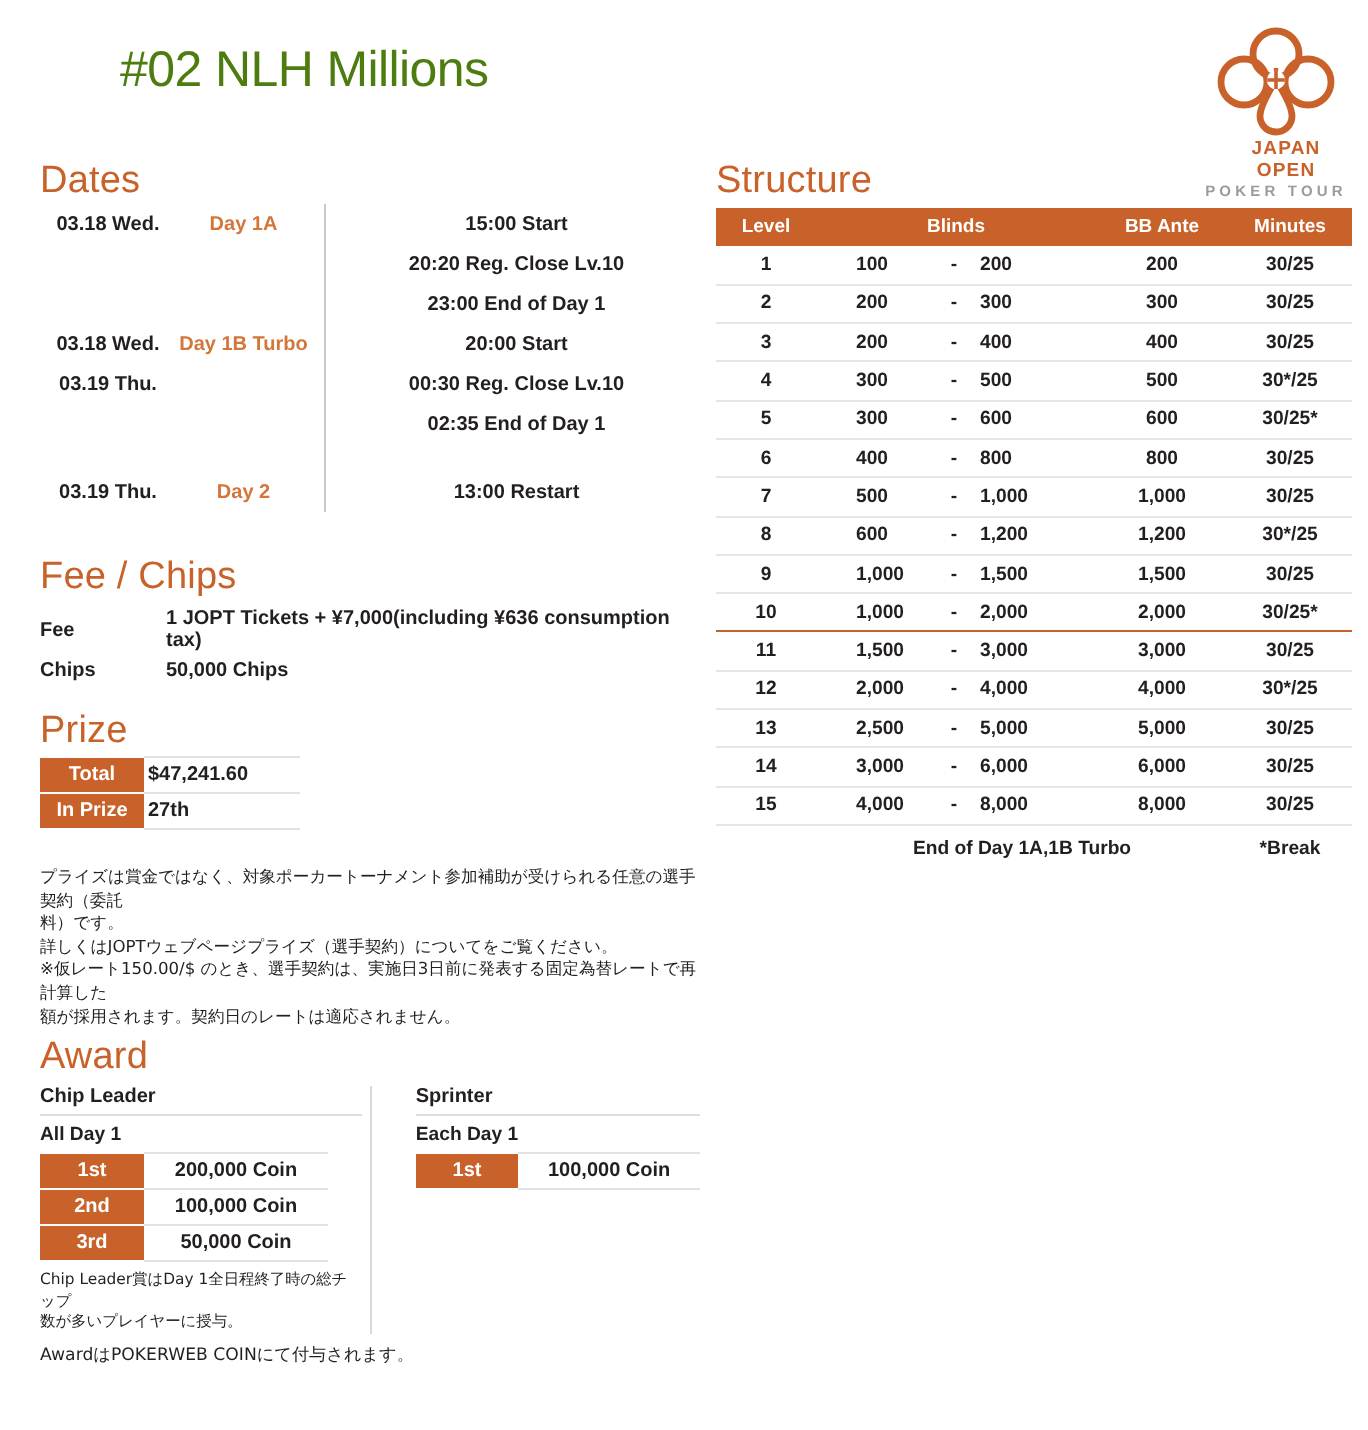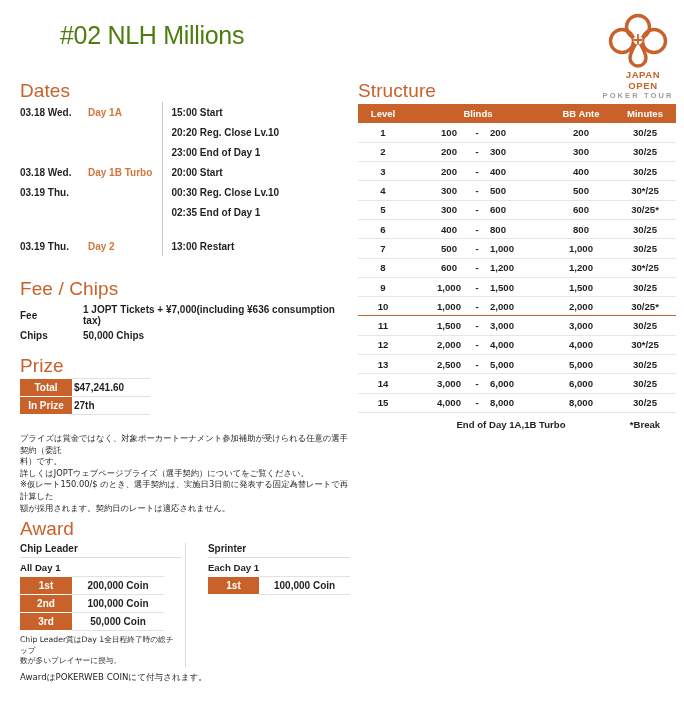--- a/index.html
+++ b/index.html
@@ -43,21 +43,21 @@
   
   .sec-head {
     color: #c8622a;
     font-size: 19px;
     font-weight: normal;
     letter-spacing: 0.1px;
   }
 
   
   #dates-section { position: absolute; left: 20px; top: 80px; width: 325px; }
-  .dates-table { width: 100%; border-collapse: collapse; font-size: 10px; }
+  .dates-table { width: 100%; border-collapse: collapse; font-size: 10px; text-align: center; }
   .dates-table td { padding: 0; height: 20px; vertical-align: middle; }
   .d-date { width: 68px; font-weight: bold; white-space: nowrap; }
   .d-day  { width: 74px; color: #d4763a; font-weight: bold; white-space: nowrap; padding-right: 6px !important; }
   .d-time {
     width: 183px; font-weight: bold; white-space: nowrap;
     border-left: 1px solid #c9c9c9; padding-left: 9px !important;
   }
   .d-blank td { height: 14px; }
 
   
@@ -101,21 +101,21 @@
   }
   .st-table tbody td {
     height: 19.3px; padding: 0; text-align: center;
     font-weight: bold; border-bottom: 1px solid #e6e6e6;
   }
   .st-level   { width: 50px; }
   .st-blinds  { width: 140px; }
   .st-ante    { width: 66px; }
   .st-min     { width: 62px; }
   .st-blinds .bw { display: inline-block; width: 108px; text-align: center; }
-  .st-blinds .sb { display: inline-block; width: 42px; text-align: center; }
+  .st-blinds .sb { display: inline-block; width: 42px; text-align: left; }
   .st-blinds .dash { display: inline-block; width: 14px; text-align: center; }
   .st-blinds .bb { display: inline-block; width: 44px; text-align: left; padding-left: 6px; }
   tr.regclose td { border-bottom: 1px solid #c8622a !important; }
   .st-foot td {
     border-bottom: none !important; padding-top: 4px; height: 20px;
     font-weight: bold; font-size: 9.6px;
   }
   .st-foot .endday { text-align: center; }
   .st-foot .brk { text-align: center; }
 

